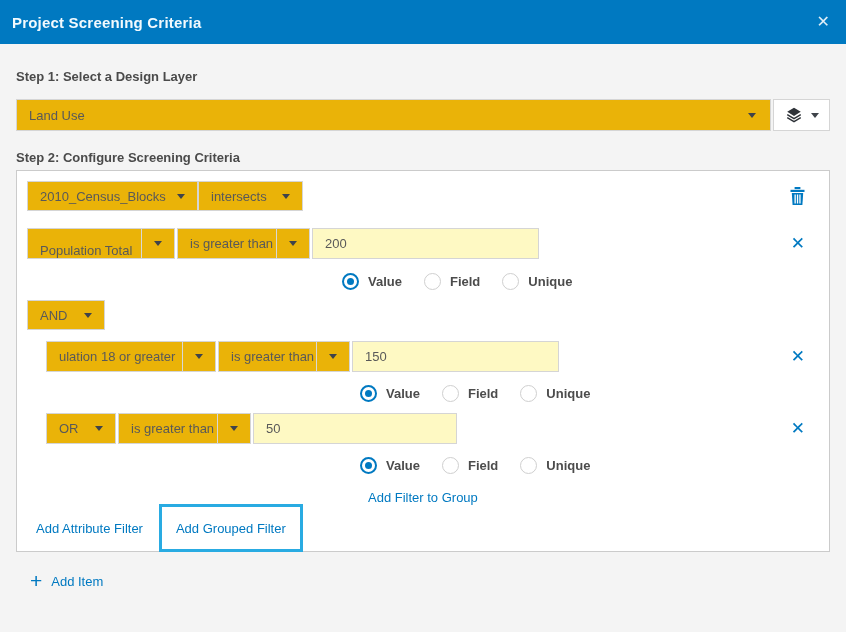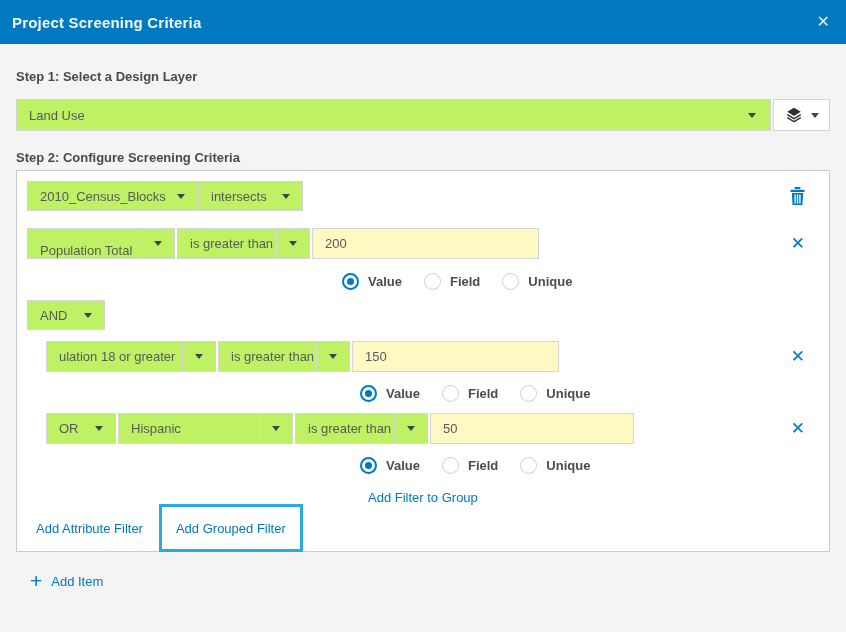--- a/index.html
+++ b/index.html
@@ -38,21 +38,21 @@
   
   .content { padding: 0 16px; }
   .step-label {
     margin-top: 25px;
     font-size: 13px;
     font-weight: 700;
     color: #4a4a4a;
   }
   .layer-row { margin-top: 15px; display: flex; height: 32px; }
   .sel {
-    background: #bef264;
+    background: #eab308;
     border: 1px solid #d5d5d5;
     display: flex; align-items: center;
     height: 31px;
     font-size: 13px;
     color: #595959;
     cursor: pointer;
   }
   .sel .txt { flex: 1; padding: 0 12px; white-space: nowrap; overflow: hidden; }
   .caret {
     width: 0; height: 0;
@@ -259,26 +259,20 @@
         <span class="radio-label">Unique</span>
       </div>
 
       <div class="frow" style="margin-top:11px;">
         <div class="sel indent" style="width:70px;">
           <span class="txt">OR</span>
           <span class="caret-plain">
               <span class="caret"></span>
             </span>
         </div>
-        <div class="sel ml2" style="width:175px;">
-          <span class="txt">Hispanic</span>
-          <span class="caret-box">
-              <span class="caret"></span>
-            </span>
-        </div>
         <div class="sel ml2" style="width:133px;">
           <span class="txt">is greater than</span>
           <span class="caret-box">
               <span class="caret"></span>
             </span>
         </div>
         <input class="input" style="width: 204px;" value="50">
         <span class="right-icon x-icon">✕</span>
       </div>
 

